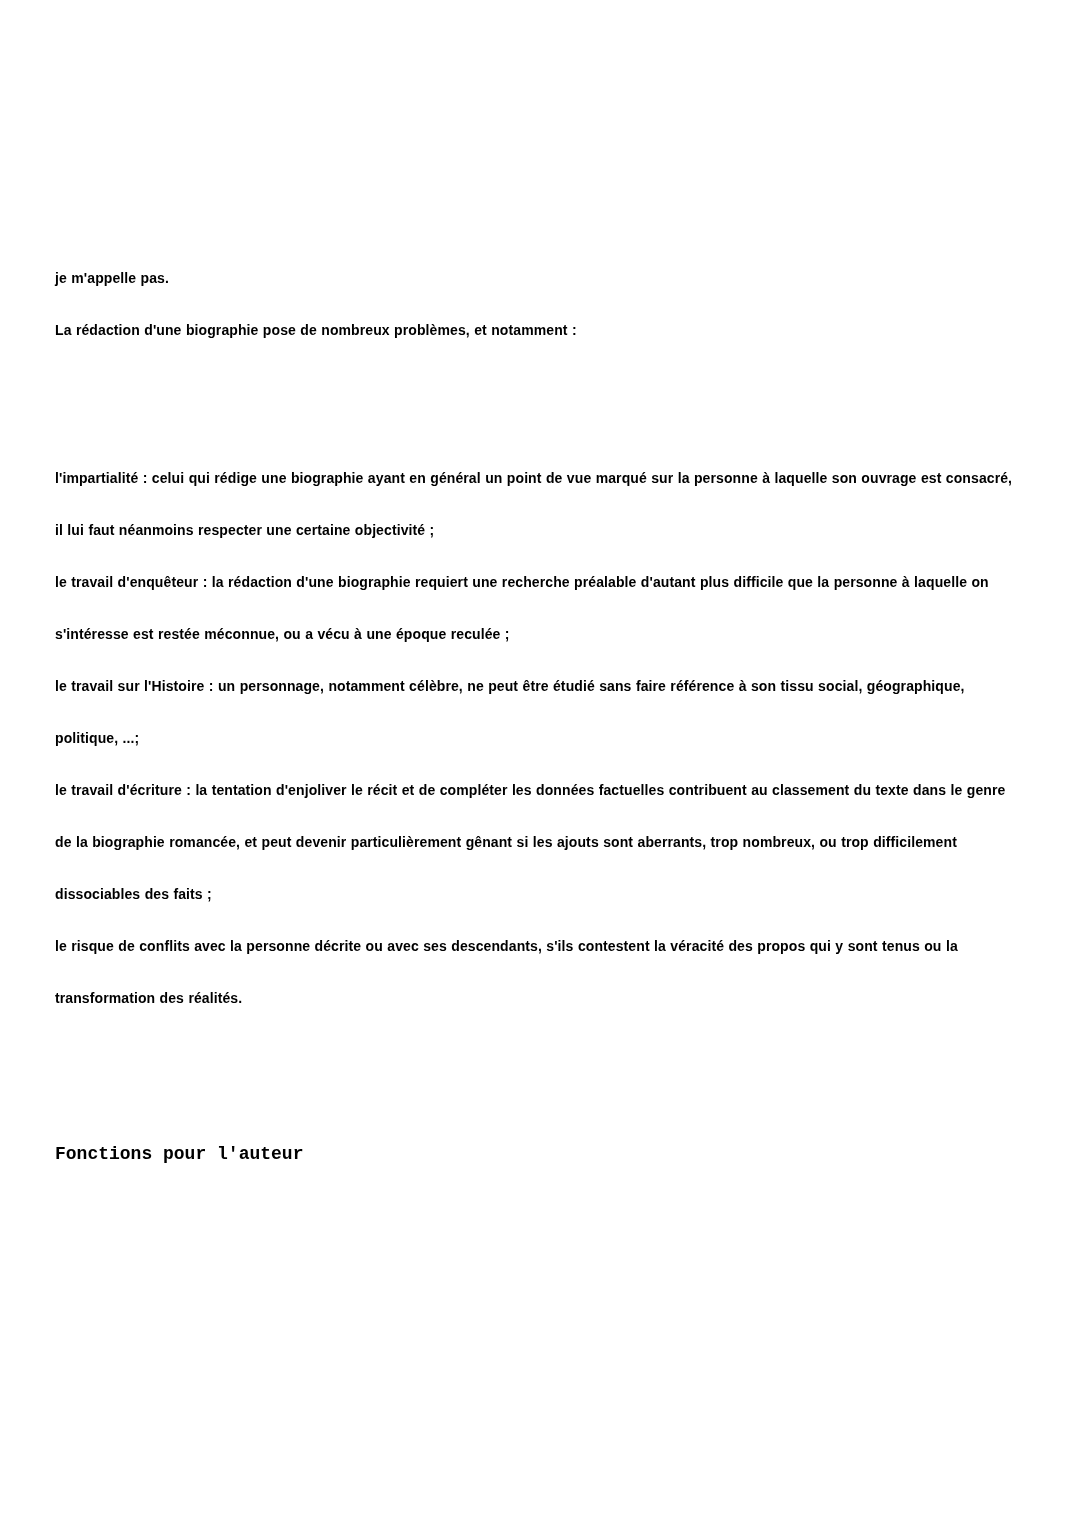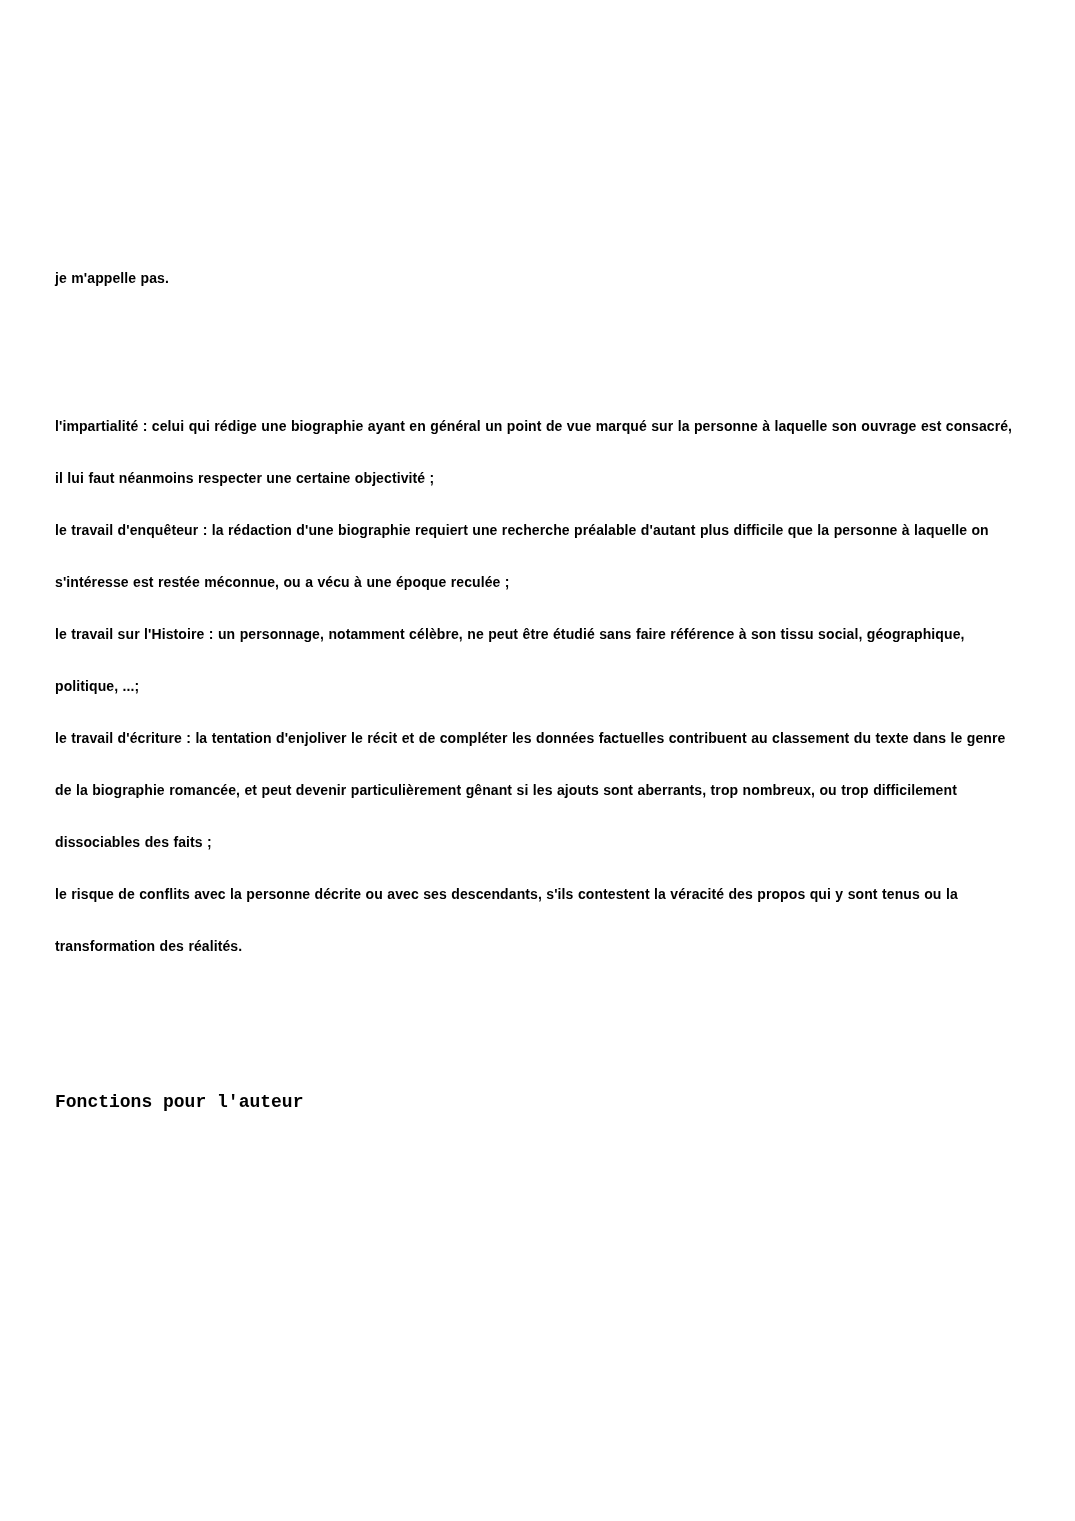--- a/index.html
+++ b/index.html
@@ -53,20 +53,21 @@
   }
 </style>
 </head>
 <body>
 
 <div class="page">
   <div class="doc-body">
 
     <p class="para">je m'appelle pas.</p>
 
+    <p class="para">La rédaction d'une biographie pose de nombreux problèmes, et notamment :</p>
 
     <div class="spacer-xl"></div>
 
     <p class="para">l'impartialité : celui qui rédige une biographie ayant en général un point de vue marqué sur la personne à laquelle son ouvrage est consacré, il lui faut néanmoins respecter une certaine objectivité ;</p>
 
     <p class="para">le travail d'enquêteur : la rédaction d'une biographie requiert une recherche préalable d'autant plus difficile que la personne à laquelle on s'intéresse est restée méconnue, ou a vécu à une époque reculée ;</p>
 
 
     <p class="para">le travail sur l'Histoire : un personnage, notamment célèbre, ne peut être étudié sans faire référence à son tissu social, géographique, politique, ...;</p>
 

